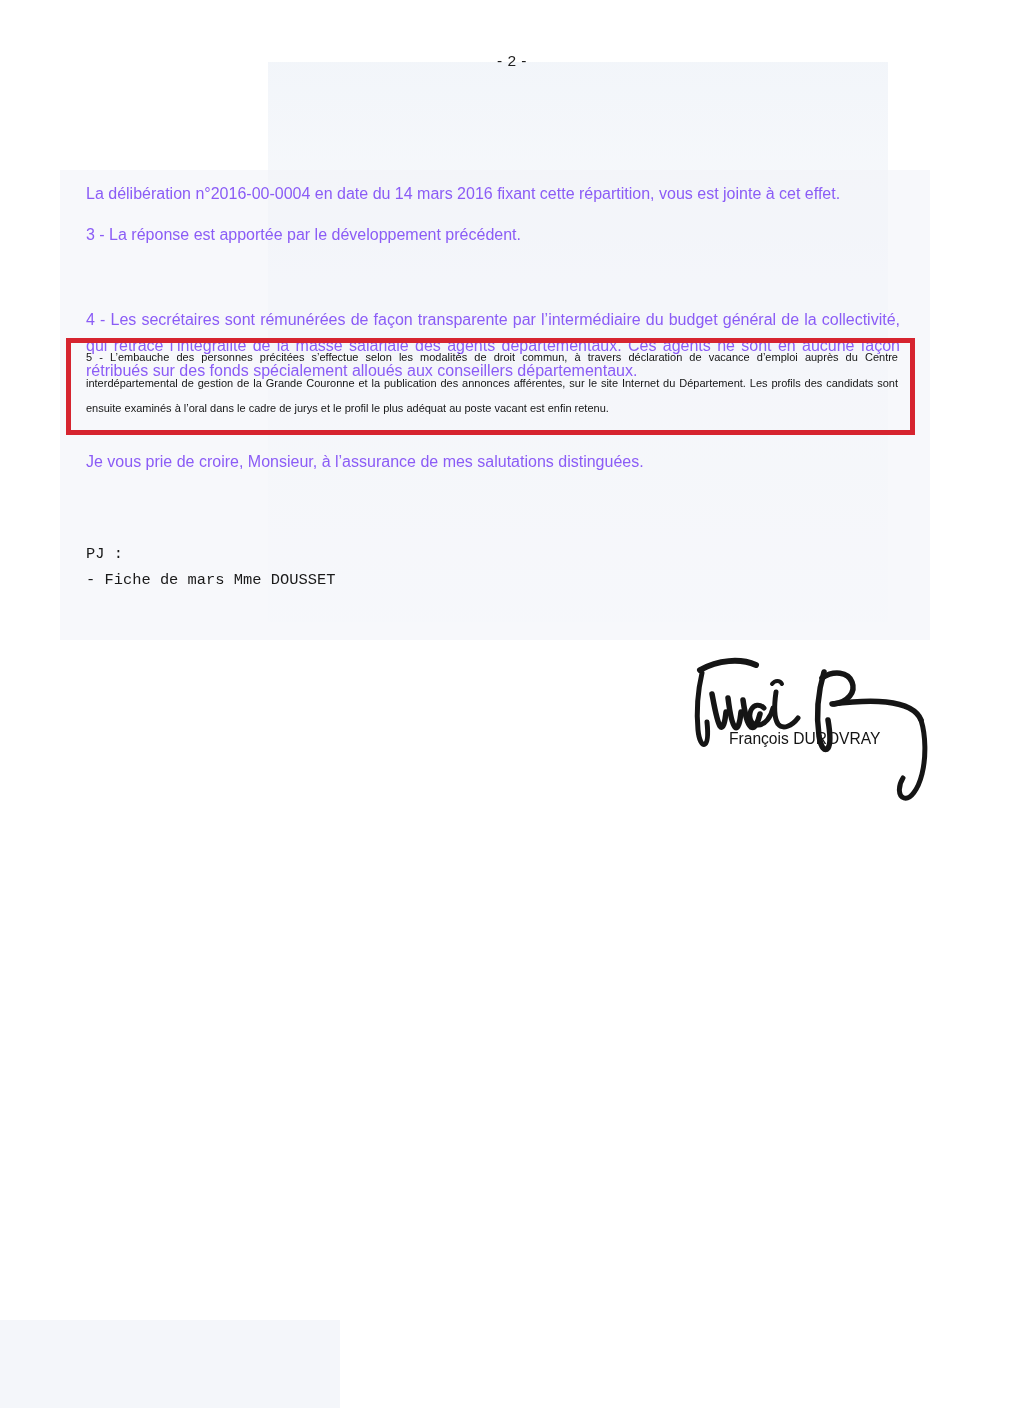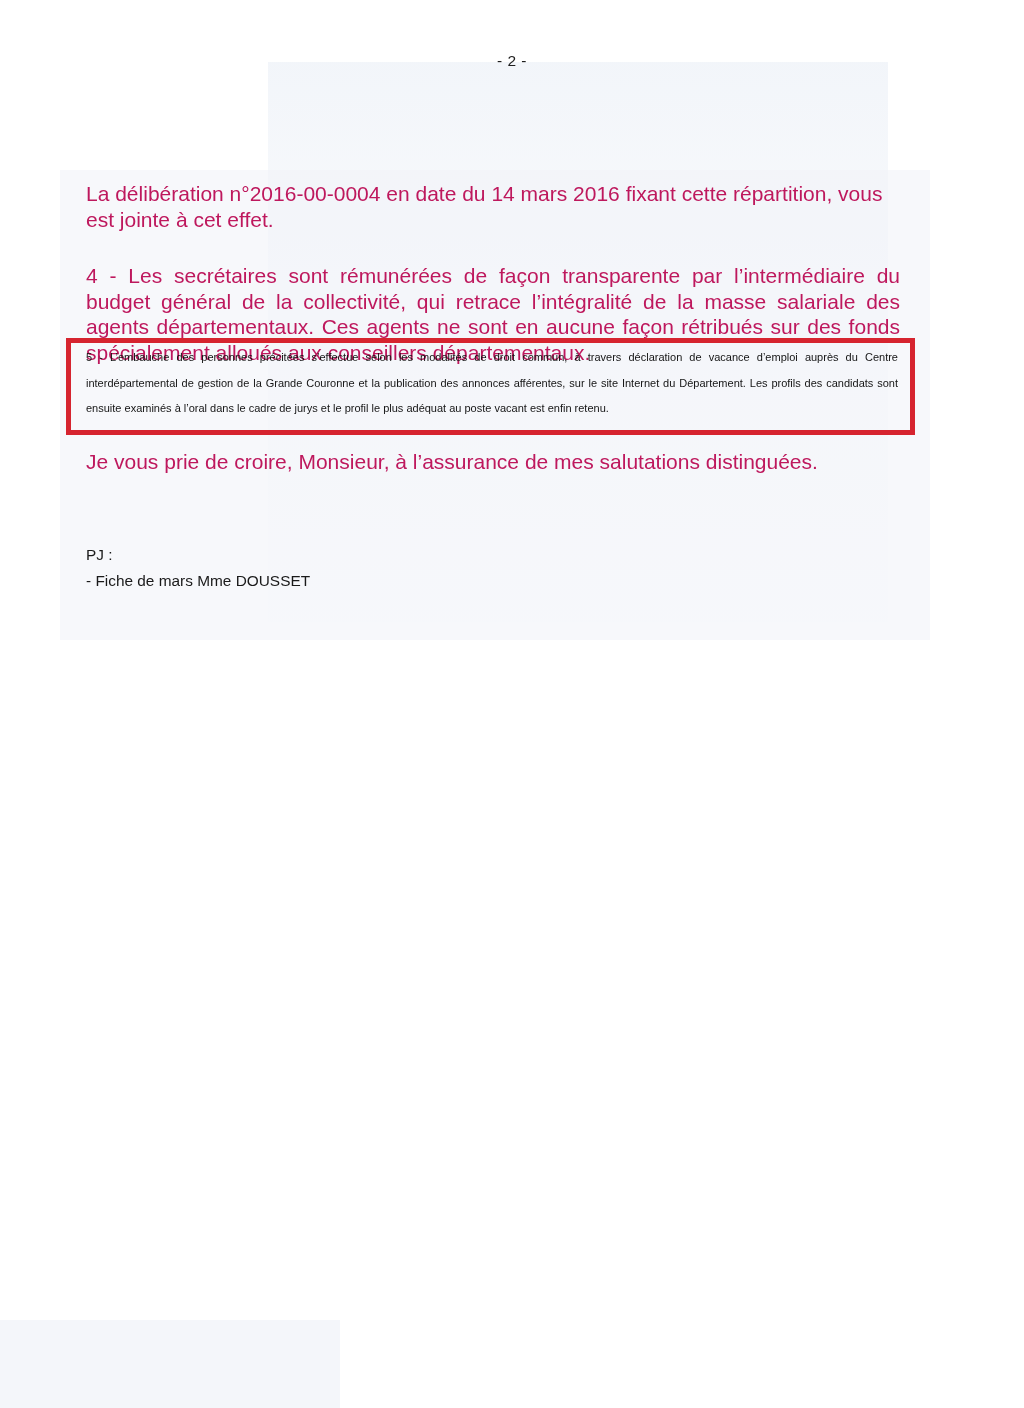--- a/index.html
+++ b/index.html
@@ -54,25 +54,25 @@
     text-align: center;
     font-size: 15.5px;
     letter-spacing: 0.5px;
     color: #1e1e1e;
   }
 
   .body-text {
     position: absolute;
     left: 86px;
     width: 814px;
-    font-size: 21px;
+    font-size: 16px;
     line-height: 25.5px;
-    color: #be185d;
+    color: #8b5cf6;
   }
-  .justify { text-align: justify; text-justify: inter-word; }
+  .justify { text-align: justify; text-justify: inter-word; margin-top: 44px; }
 
   .p1 { top: 181px; }
   .p2 { top: 222px; }
   .p3 { top: 263px; }
   .p-close { top: 449px; }
 
   
   .red-box {
     position: absolute;
     left: 66px;
@@ -95,20 +95,21 @@
     color: #151515;
   }
 
   .pj-block {
     position: absolute;
     left: 86px;
     top: 542px;
     font-size: 15.4px;
     line-height: 25.5px;
     color: #1a1a1a;
+    font-family: Liberation Mono, monospace;
   }
   .pj-line { white-space: nowrap; }
 
   .signature-area {
     position: absolute;
     left: 672px;
     top: 648px;
     width: 300px;
     height: 180px;
   }
@@ -128,27 +129,47 @@
 <div id="page">
 
   <div class="scan-tint"></div>
   <div class="scan-tint2"></div>
   <div class="scan-smudge"></div>
 
   <div class="page-number">- 2 -</div>
 
   <div class="body-text p1">La délibération n°2016-00-0004 en date du 14 mars 2016 fixant cette répartition, vous est jointe à cet effet.</div>
 
+  <div class="body-text p2">3 - La réponse est apportée par le développement précédent.</div>
 
   <div class="body-text p3 justify">4 - Les secrétaires sont rémunérées de façon transparente par l’intermédiaire du budget général de la collectivité, qui retrace l’intégralité de la masse salariale des agents départementaux. Ces agents ne sont en aucune façon rétribués sur des fonds spécialement alloués aux conseillers départementaux.</div>
 
   <div class="red-box"></div>
   <div class="p5">5 - L’embauche des personnes précitées s’effectue selon les modalités de droit commun, à travers déclaration de vacance d’emploi auprès du Centre interdépartemental de gestion de la Grande Couronne et la publication des annonces afférentes, sur le site Internet du Département. Les profils des candidats sont ensuite examinés à l’oral dans le cadre de jurys et le profil le plus adéquat au poste vacant est enfin retenu.</div>
 
   <div class="body-text p-close">Je vous prie de croire, Monsieur, à l’assurance de mes salutations distinguées.</div>
 
   <div class="pj-block">
     <div class="pj-line">PJ :</div>
     <div class="pj-line">- Fiche de mars Mme DOUSSET</div>
   </div>
 
+  <div class="signature-area">
+    <svg class="signature-svg" width="300" height="180" viewBox="0 0 300 180">
+      <g fill="none" stroke="#151515" stroke-linecap="round" stroke-linejoin="round">
+        <path d="M30 25 C26 42, 24 60, 26 82 C27 92, 30 98, 33 96 C36 94, 36 84, 35 74" stroke-width="5"></path>
+        <path d="M28 22 C46 12, 68 10, 84 17" stroke-width="6"></path>
+        <path d="M40 46 C43 62, 45 74, 48 78 C51 82, 53 74, 54 64" stroke-width="5.5"></path>
+        <path d="M56 50 C58 66, 60 76, 63 79 C66 82, 68 74, 69 64" stroke-width="5.5"></path>
+        <path d="M71 52 C73 66, 75 76, 79 79 C83 81, 86 74, 88 66" stroke-width="5.5"></path>
+        <path d="M92 60 C88 56, 82 56, 79 62 C76 69, 79 77, 86 77 C93 77, 99 69, 101 60" stroke-width="5"></path>
+        <path d="M104 44 C102 58, 102 70, 106 76 C111 82, 120 78, 126 70" stroke-width="5"></path>
+        <path d="M100 36 C103 32, 108 32, 110 36" stroke-width="4"></path>
+        <path d="M152 24 C146 44, 144 66, 147 88 C149 100, 153 104, 156 100 C159 96, 158 84, 156 72" stroke-width="5.5"></path>
+        <path d="M150 30 C162 22, 176 24, 180 34 C184 44, 176 54, 162 56" stroke-width="5.5"></path>
+        <path d="M160 56 C176 54, 196 52, 214 54 C232 56, 245 62, 249 72" stroke-width="5.5"></path>
+        <path d="M249 72 C254 88, 254 110, 250 126 C246 142, 238 152, 232 150 C226 148, 226 138, 231 130" stroke-width="5"></path>
+      </g>
+    </svg>
+    <div class="signature-name">François DUROVRAY</div>
+  </div>
 
 </div>
 
 </body></html>

